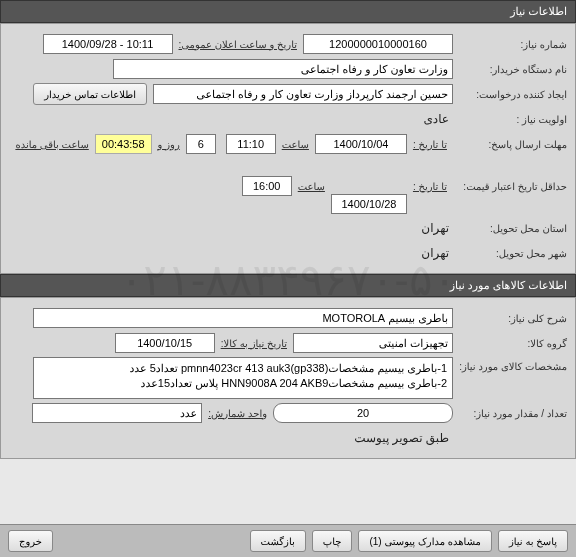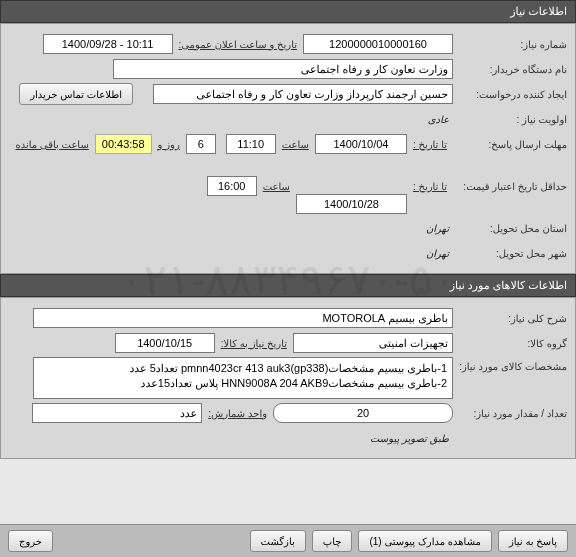--- a/index.html
+++ b/index.html
@@ -93,23 +93,22 @@
   border: 1px solid #aaa;
   padding: 2px 6px;
   font-size: 11px;
   direction: ltr;
   display: inline-block;
   height: 20px;
   line-height: 15px;
 }
 .plain-val {
   color: #222;
-  font-size: 10px;
+  font-size: 12px;
   padding-right: 4px;
-  font-style: italic;
 }
 .footer-bar {
   position: absolute;
   bottom: 0;
   left: 0;
   right: 0;
   background: #bbb;
   border-top: 1px solid #888;
   padding: 5px 8px;
   display: flex;
@@ -134,21 +133,21 @@
   </div>
 
   <div class="row">
     <span class="lbl">نام دستگاه خریدار:</span>
     <input class="fld" style="width: 340px;" value="وزارت تعاون کار و رفاه اجتماعی">
   </div>
 
   <div class="row">
     <span class="lbl">ایجاد کننده درخواست:</span>
     <input class="fld" style="width: 300px;" value="حسین ارجمند کارپرداز وزارت تعاون کار و رفاه اجتماعی">
-    <button class="btn" style="margin-right:20px">اطلاعات تماس خریدار</button>
+    <button class="btn" style="margin-right:6px">اطلاعات تماس خریدار</button>
   </div>
 
   <div class="row">
     <span class="lbl">اولویت نیاز :</span>
     <span class="plain-val">عادی</span>
   </div>
 
   <div class="row">
     <span class="lbl">مهلت ارسال پاسخ:</span>
     <span class="lbl-mid">تا تاریخ :</span>
@@ -158,21 +157,21 @@
     <span style="width:10px"></span>
     <input class="fld fld-ltr" style="width: 30px;" value="6">
     <span class="lbl-mid">روز و</span>
     <span class="time-box">00:43:58</span>
     <span class="lbl-mid">ساعت باقی مانده</span>
   </div>
 
   <div class="row">
     <span class="lbl">حداقل تاریخ اعتبار قیمت:</span>
     <span class="lbl-mid">تا تاریخ :</span>
-    <input class="fld fld-ltr" style="width: 111px; margin-top: 36px;" value="1400/10/28">
+    <input class="fld fld-ltr" style="width: 76px; margin-top: 36px;" value="1400/10/28">
     <span class="lbl-mid">ساعت</span>
     <input class="fld fld-ltr" style="width: 50px;" value="16:00">
   </div>
 
   <div class="row">
     <span class="lbl">استان محل تحویل:</span>
     <span class="plain-val">تهران</span>
   </div>
 
   <div class="row">

